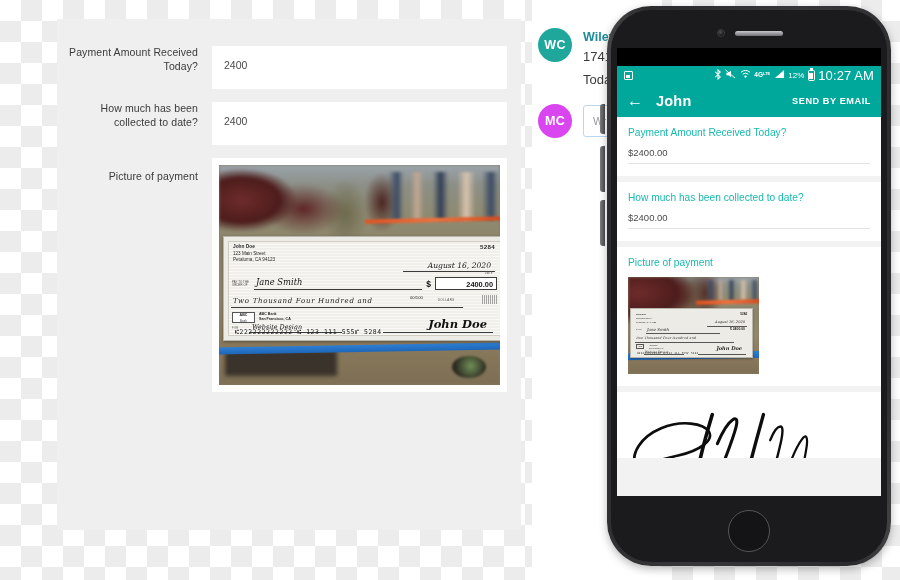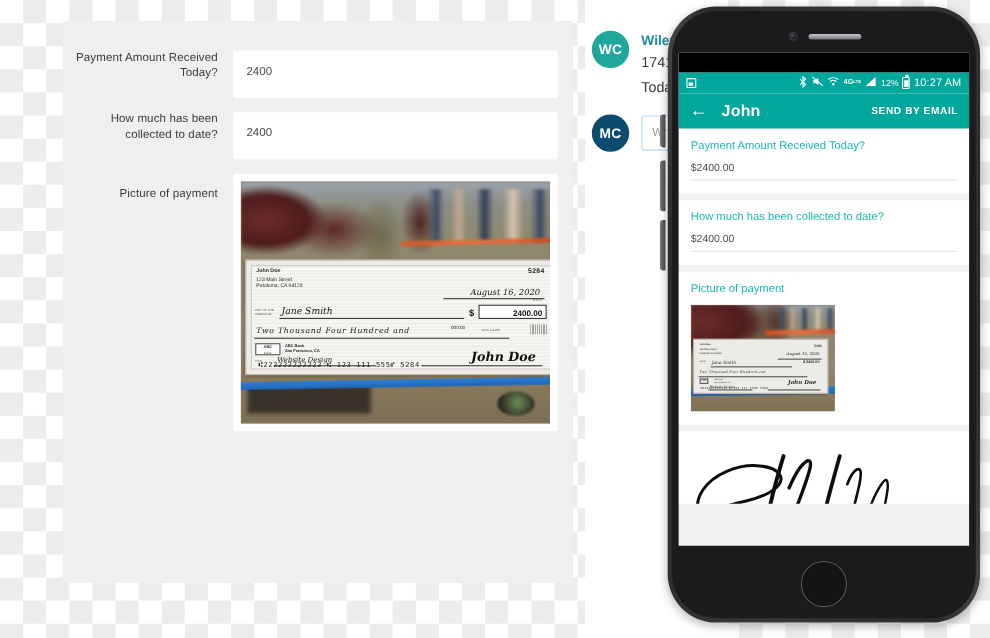--- a/index.html
+++ b/index.html
@@ -265,21 +265,21 @@
   }
   .sb-left { display: flex; align-items: center; gap: 4px; }
   .sb-right { margin-left: auto; display: flex; align-items: center; gap: 3.5px; font-size: 9.2px; }
   .ic { display: inline-block; line-height: 1; }
   .ic-img { width: 9px; height: 9px; border: 1.2px solid #fff; border-radius: 1px; position: relative; }
   .ic-img::after { content:""; position:absolute; left:1px; bottom:1px; width:4px; height:3px; background:#fff; }
   .batt { width: 7px; height: 11px; border: 1.2px solid #fff; border-radius: 1.5px; position: relative; }
   .batt::before { content:""; position:absolute; left:1.6px; top:-2.6px; width:2.6px; height:1.6px; background:#fff; }
   .batt::after { content:""; position:absolute; left:0.6px; right:0.6px; bottom:0.6px; height:6px; background:#fff; }
   .pct { font-size: 8px; }
-  .clock { font-size: 10px; letter-spacing: .1px; }
+  .clock { font-size: 13px; letter-spacing: .1px; }
 
   .appbar {
     height: 32px; background: #00a79b;
     display: flex; align-items: center; padding: 0 10px;
     color: #fff;
   }
   .back-arrow { font-size: 16px; line-height: 1; margin-right: 13px; }
   .appbar-title { font-size: 14.5px; font-weight: bold; letter-spacing: .2px; }
   .appbar-action { margin-left: auto; font-size: 9.2px; font-weight: bold; letter-spacing: .55px; }
 
@@ -382,21 +382,21 @@
 <div class="chat-strip">
   <div class="chat-item chat-1">
     <div class="avatar" style="background:#1fa79c">WC</div>
     <div class="chat-1-body">
       <div class="chat-title">Wiley</div>
       <div class="chat-sub">1741</div>
       <div class="chat-sub">Today</div>
     </div>
   </div>
   <div class="chat-item chat-2">
-    <div class="avatar" style="background:#0c4a6e">MC</div>
+    <div class="avatar" style="background:#d946ef">MC</div>
     <div class="chat-input">Wr</div>
   </div>
 </div>
 
 <div class="phone-vol vol-1" style="position:absolute;"></div>
 <div class="phone-vol vol-2" style="position:absolute;"></div>
 <div class="phone-vol vol-3" style="position:absolute;"></div>
 
 <div class="phone">
   <div class="phone-body">

